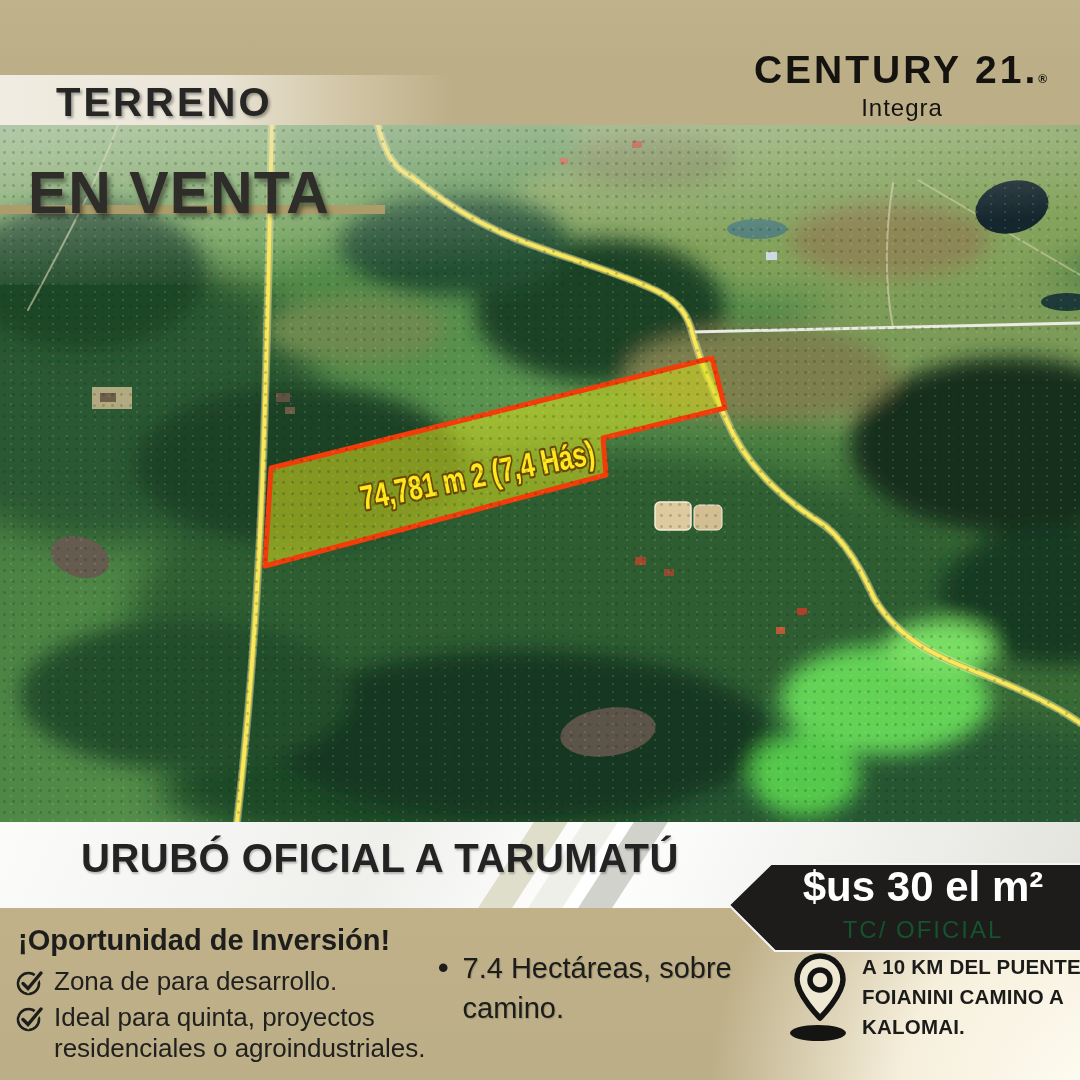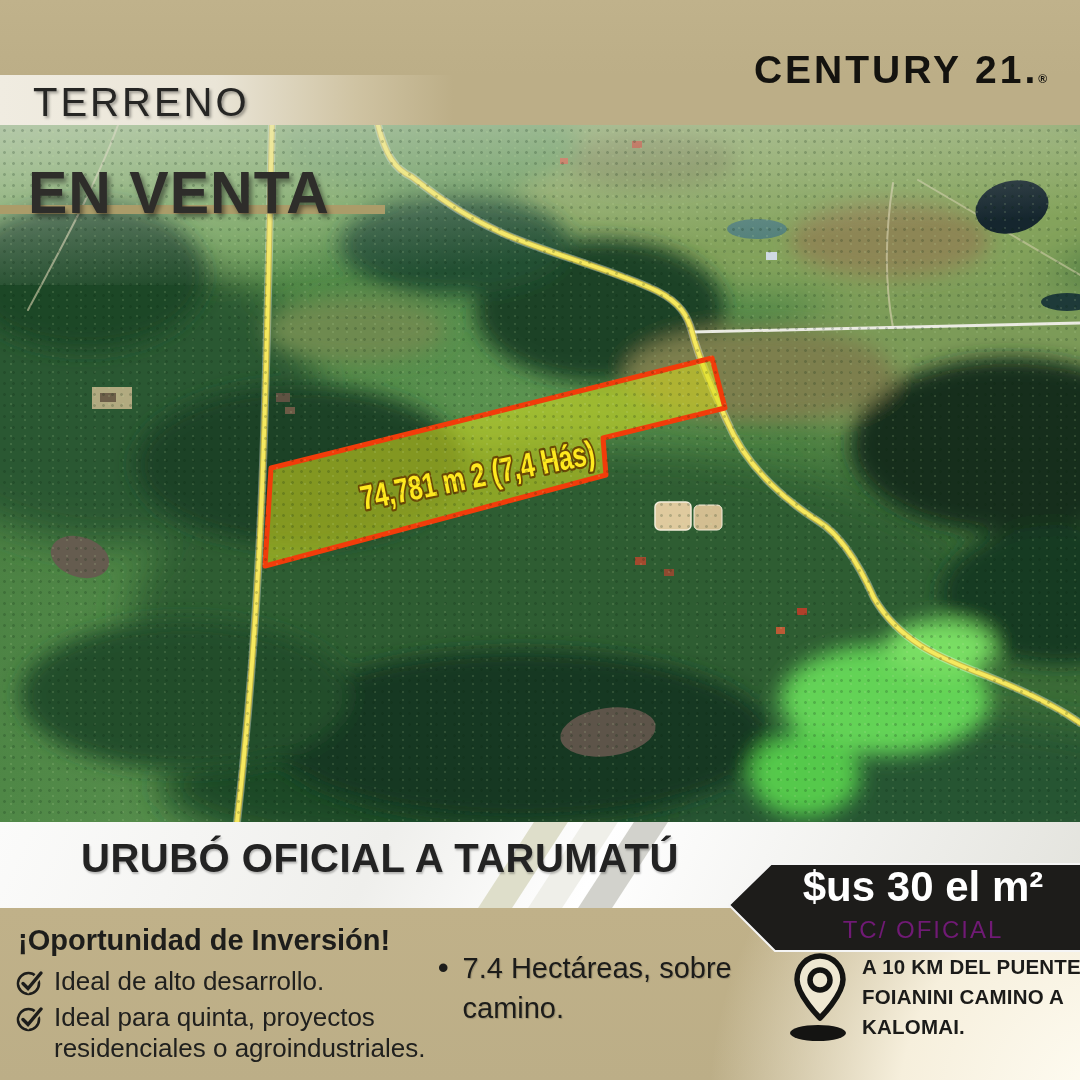--- a/index.html
+++ b/index.html
@@ -5,21 +5,21 @@
   html,body{margin:0;padding:0;background:#888;}
   .poster{
     position:relative;width:1080px;height:1080px;overflow:hidden;
     font-family:"Liberation Sans",sans-serif;background:#bcae87;
   }
   
   .top-band{position:absolute;left:0;top:0;width:1080px;height:75px;
     background:linear-gradient(180deg,#c0b28b 0%,#bcae87 100%);}
   .terreno-strip{position:absolute;left:0;top:75px;width:1080px;height:50px;
     background:linear-gradient(90deg,#f0ece1 0%,#eae5d7 20%,#cfc3a2 33%,#bcae87 42%);}
-  .kicker{position:absolute;left:33px;top:80px;font-size:40px;font-weight:400;
+  .kicker{position:absolute;left:56px;top:80px;font-size:40px;font-weight:700;
     letter-spacing:3px;color:#262624;text-shadow:2px 2px 3px rgba(0,0,0,.35);}
   .brand{position:absolute;right:18px;top:36px;width:320px;text-align:center;color:#14130f;}
   .brand .logo{font-size:39px;font-weight:700;letter-spacing:3px;white-space:nowrap;margin-top:12px;}
   .brand .reg{font-size:12px;vertical-align:baseline;}
   .brand .agency{font-size:24px;font-weight:500;letter-spacing:1px;margin-top:2px;}
   
   .map{position:absolute;left:0;top:125px;width:1080px;height:697px;background:#47793f;}
   .map svg{position:absolute;inset:0;display:block;}
   .map .speckle{position:absolute;inset:0;pointer-events:none;
     background-image:
@@ -38,21 +38,21 @@
   .chev.c3{left:606px;background:#d2d2cc;}
   .loc-title{position:absolute;left:40px;top:836px;width:680px;text-align:center;z-index:8;
     font-size:40px;font-weight:800;color:#232323;letter-spacing:.5px;white-space:nowrap;
     text-shadow:1px 2px 2px rgba(0,0,0,.25);}
   
   .badge{position:absolute;left:713px;top:852px;width:367px;height:100px;z-index:9;}
   .badge svg{position:absolute;inset:0;}
   .badge .price{position:absolute;left:60px;top:11px;width:300px;text-align:center;
     font-size:42px;font-weight:800;color:#ffffff;white-space:nowrap;}
   .badge .note{position:absolute;left:60px;top:64px;width:300px;text-align:center;
-    font-size:24px;font-weight:400;color:#701a75;letter-spacing:2px;white-space:nowrap;}
+    font-size:24px;font-weight:400;color:#14532d;letter-spacing:2px;white-space:nowrap;}
   .badge-shadow{position:absolute;left:828px;top:910px;width:252px;height:11px;z-index:8;
     background:linear-gradient(90deg,#757573,#bdbdbb);
     clip-path:polygon(14px 0,100% 0,100% 100%,0 100%);}
   
   .bottom{position:absolute;left:0;top:908px;width:1080px;height:172px;
     background:
       radial-gradient(circle 560px at 103% 115%, #fffdf4 0%, #f6efdc 38%, rgba(246,239,220,0) 72%),
       linear-gradient(180deg,#c0b189 0%,#bcae87 100%);}
   .opportunity{position:absolute;left:18px;top:16px;font-size:29px;font-weight:800;color:#1d1d1b;}
   .check-list{position:absolute;left:15px;top:58px;width:420px;}
@@ -71,20 +71,21 @@
 <body>
 
 <div class="poster">
 
   <div class="top-band"></div>
   <div class="terreno-strip"></div>
   <div class="kicker">TERRENO</div>
 
   <div class="brand">
     <div class="logo"><span>CENTURY 21.</span><span class="reg">®</span></div>
+    <div class="agency">Integra</div>
   </div>
 
   <div class="map">
     <svg viewBox="0 0 1080 697" preserveAspectRatio="none">
       <defs>
         <linearGradient id="mbase" x1="0" y1="0" x2="1" y2="0.35">
           <stop offset="0" stop-color="#47793f"></stop>
             <stop offset="0.3" stop-color="#4f8746"></stop>
           <stop offset="0.55" stop-color="#5b9350"></stop>
             <stop offset="0.8" stop-color="#4a8041"></stop>
@@ -208,21 +209,21 @@
   <div class="bottom">
     <div class="opportunity">¡Oportunidad de Inversión!</div>
 
     <div class="check-list">
       <div class="check-row">
         <svg class="check-ico" width="30" height="30" viewBox="0 0 30 30">
           <circle cx="13.5" cy="16.5" r="10.5" fill="none" stroke="#1d1d1b" stroke-width="2.6"></circle>
           <path d="M8,16.5 L13,21.5 L26,6" fill="none" stroke="#bcae87" stroke-width="7" stroke-linecap="round"></path>
           <path d="M8,16.5 L13,21.5 L26,6" fill="none" stroke="#1d1d1b" stroke-width="3.4" stroke-linecap="round"></path>
         </svg>
-        <div class="txt">Ideal de alto desarrollo.</div>
+        <div class="txt">Zona de para desarrollo.</div>
       </div>
       <div class="check-row">
         <svg class="check-ico" width="30" height="30" viewBox="0 0 30 30">
           <circle cx="13.5" cy="16.5" r="10.5" fill="none" stroke="#1d1d1b" stroke-width="2.6"></circle>
           <path d="M8,16.5 L13,21.5 L26,6" fill="none" stroke="#bcae87" stroke-width="7" stroke-linecap="round"></path>
           <path d="M8,16.5 L13,21.5 L26,6" fill="none" stroke="#1d1d1b" stroke-width="3.4" stroke-linecap="round"></path>
         </svg>
         <div class="txt">Ideal para quinta, proyectos residenciales o agroindustriales.</div>
       </div>
     </div>

